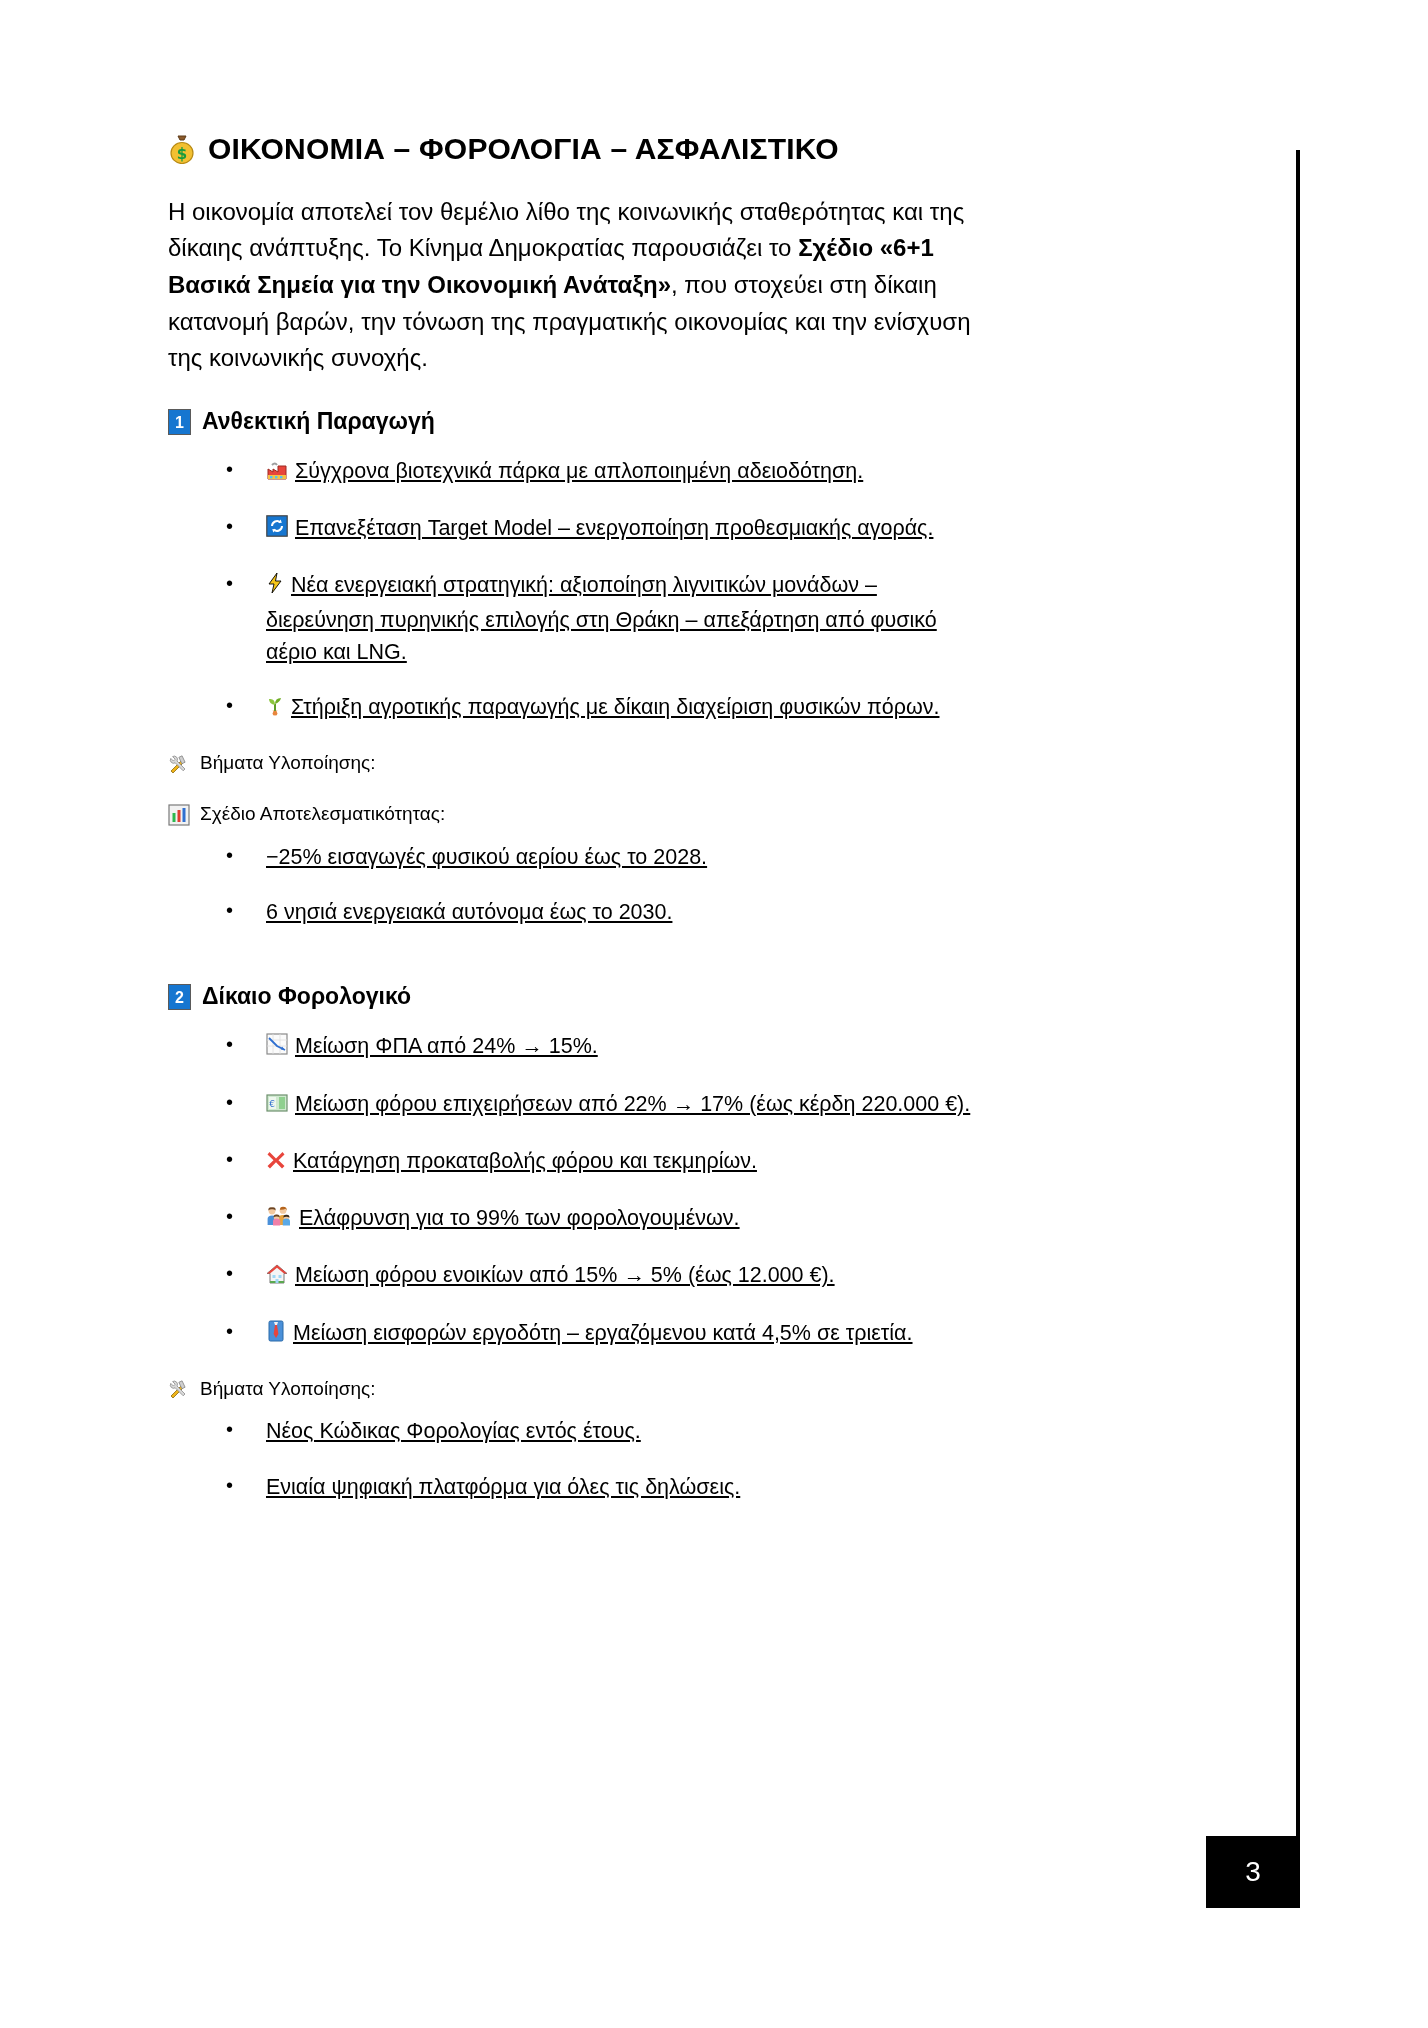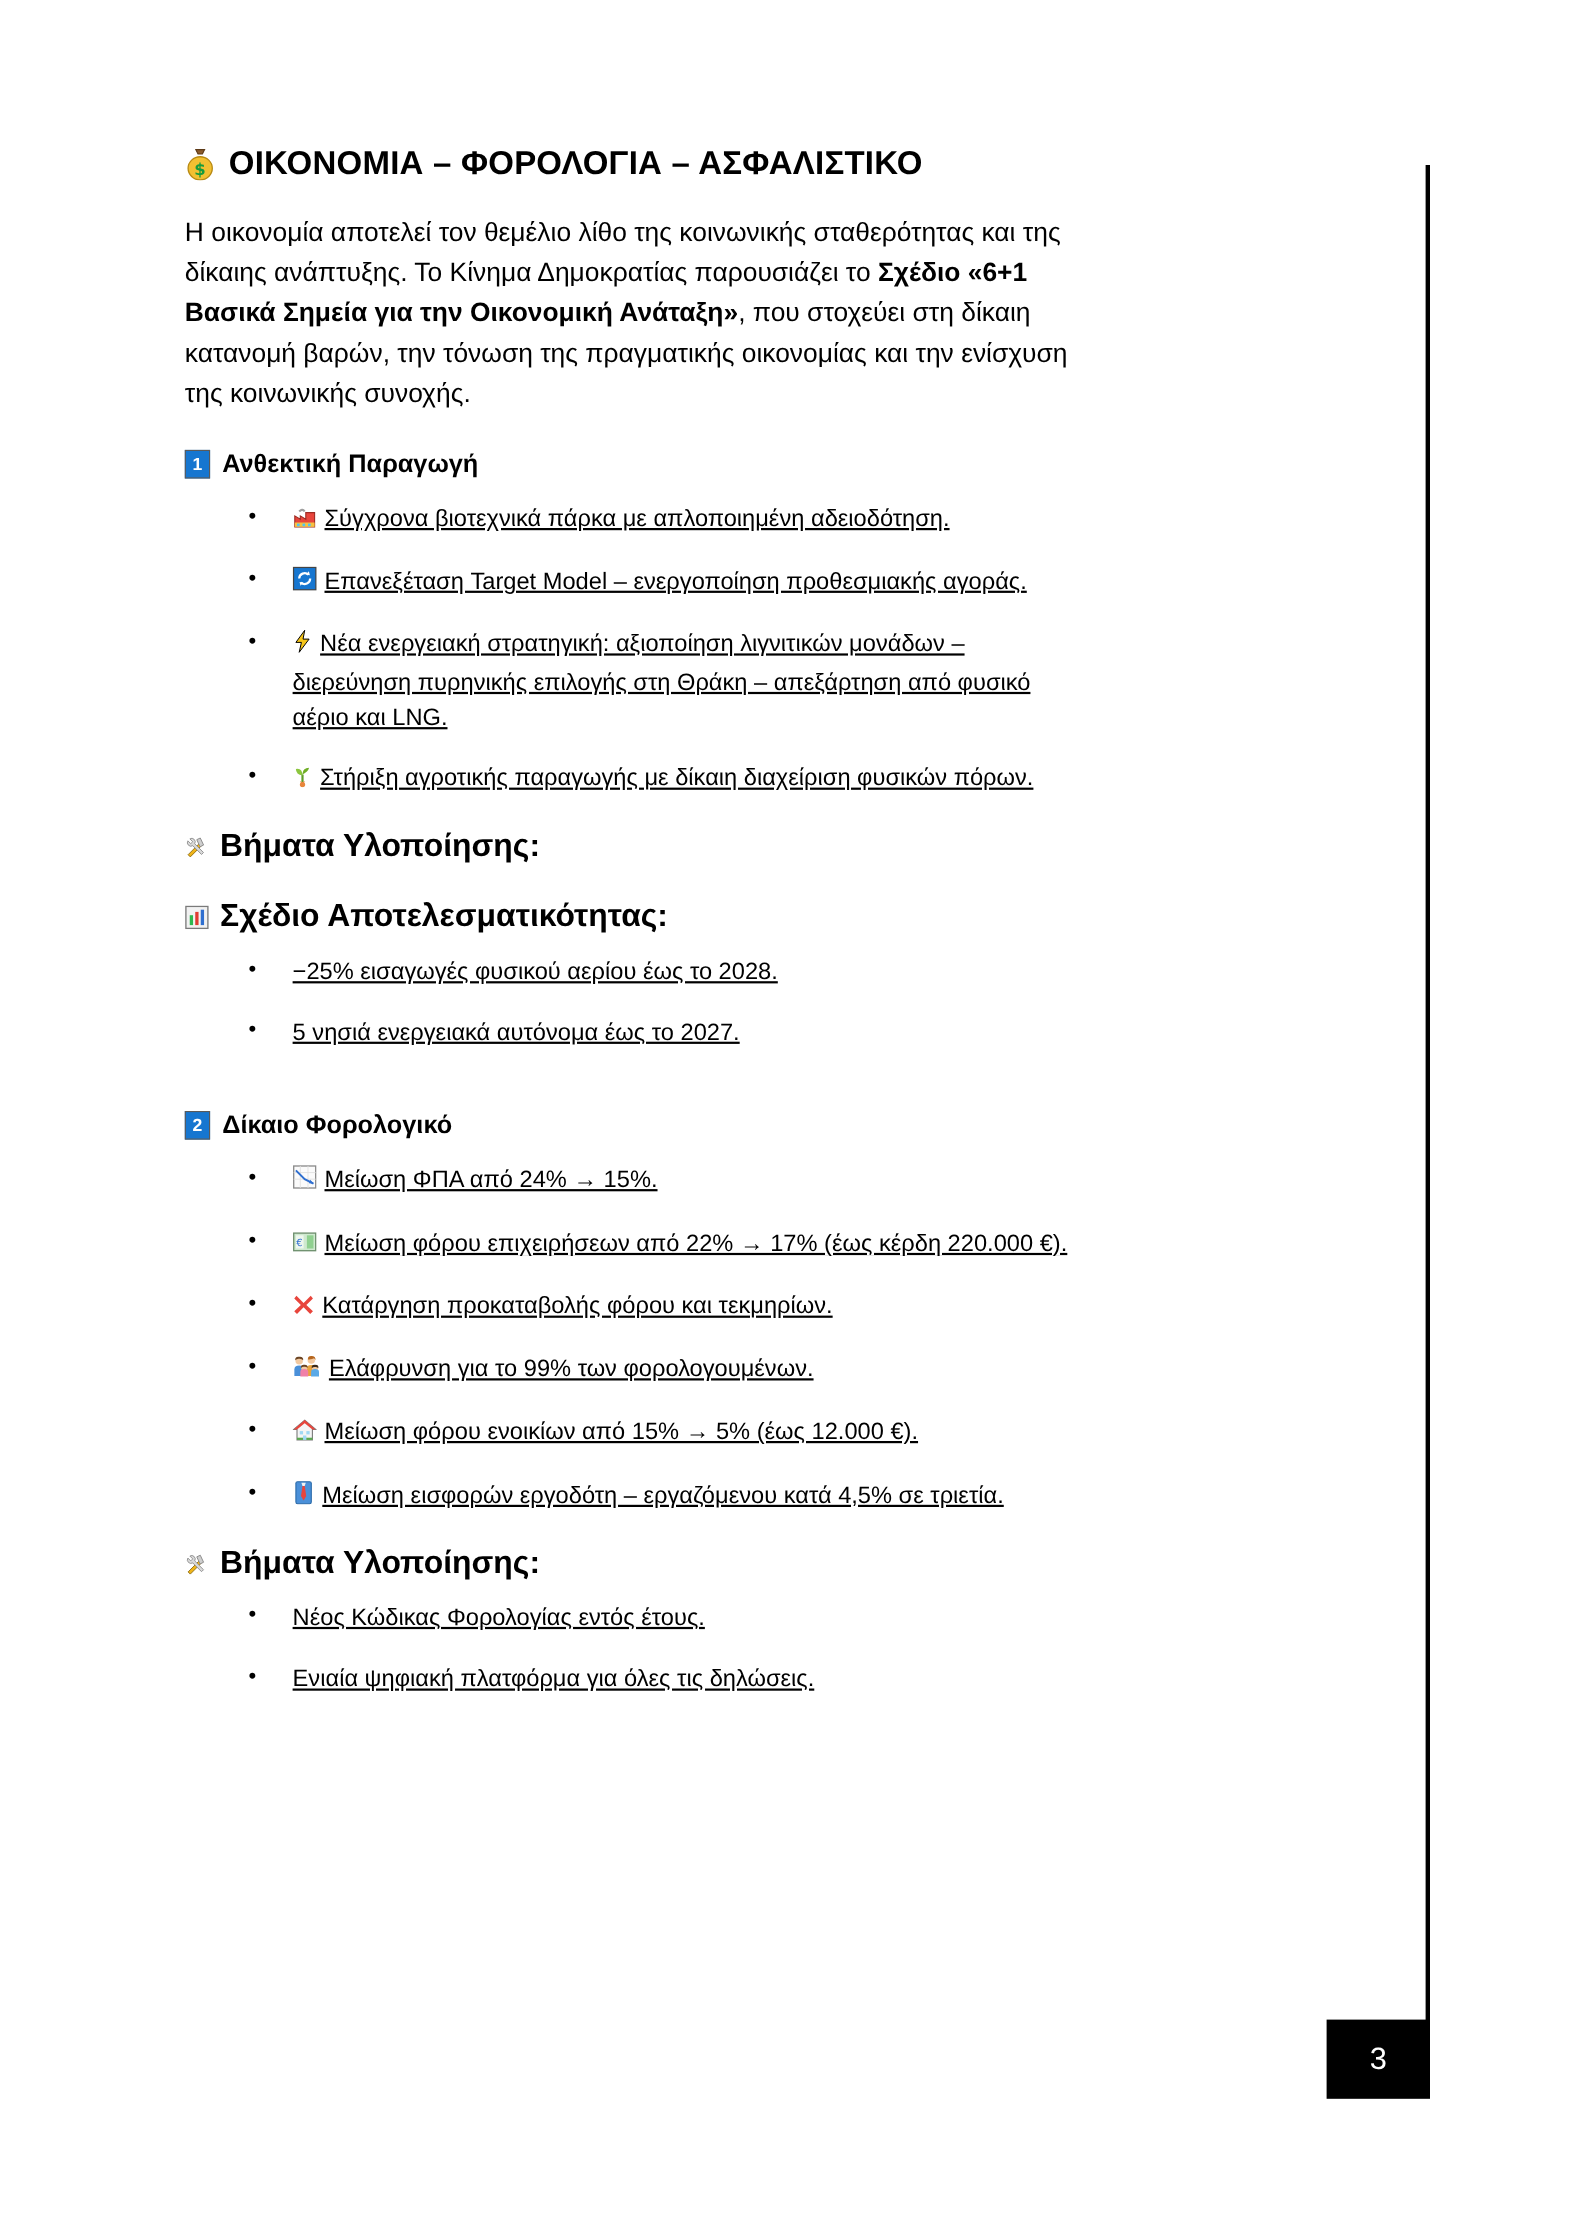--- a/index.html
+++ b/index.html
@@ -57,22 +57,22 @@
     font-weight: bold;
     margin: 0 0 18px 0;
     display: flex;
     align-items: center;
     gap: 11px;
     line-height: 1.3;
   }
   .section-head.spaced-top { margin-top: 54px; }
 
   .sub-head {
-    font-size: 29px;
-    font-weight: bold;
+    font-size: 19px;
+    font-weight: normal;
     margin: 26px 0 14px 0;
     display: flex;
     align-items: center;
     gap: 10px;
     line-height: 1.3;
   }
 
   ul.bullets {
     margin: 0 0 0 0;
     padding: 0 0 0 58px;
@@ -230,21 +230,21 @@
           <rect x="4.5" y="9" width="3" height="9" fill="#2eb84f"></rect>
           <rect x="9.5" y="6" width="3" height="12" fill="#e03c31"></rect>
           <rect x="14.5" y="4" width="3" height="14" fill="#2f6fd0"></rect>
         </svg>
       </span>
       <span>Σχέδιο Αποτελεσματικότητας:</span>
     </div>
 
     <ul class="bullets">
       <li><span>−25% εισαγωγές φυσικού αερίου έως το 2028.</span></li>
-      <li><span>5 νησιά ενεργειακά αυτόνομα έως το 2027.</span></li>
+      <li><span>6 νησιά ενεργειακά αυτόνομα έως το 2030.</span></li>
     </ul>
 
     <div class="section-head spaced-top">
       <span class="keycap">2</span>
       <span>Δίκαιο Φορολογικό</span>
     </div>
 
     <ul class="bullets">
       <li>
         <span class="b-emoji">

